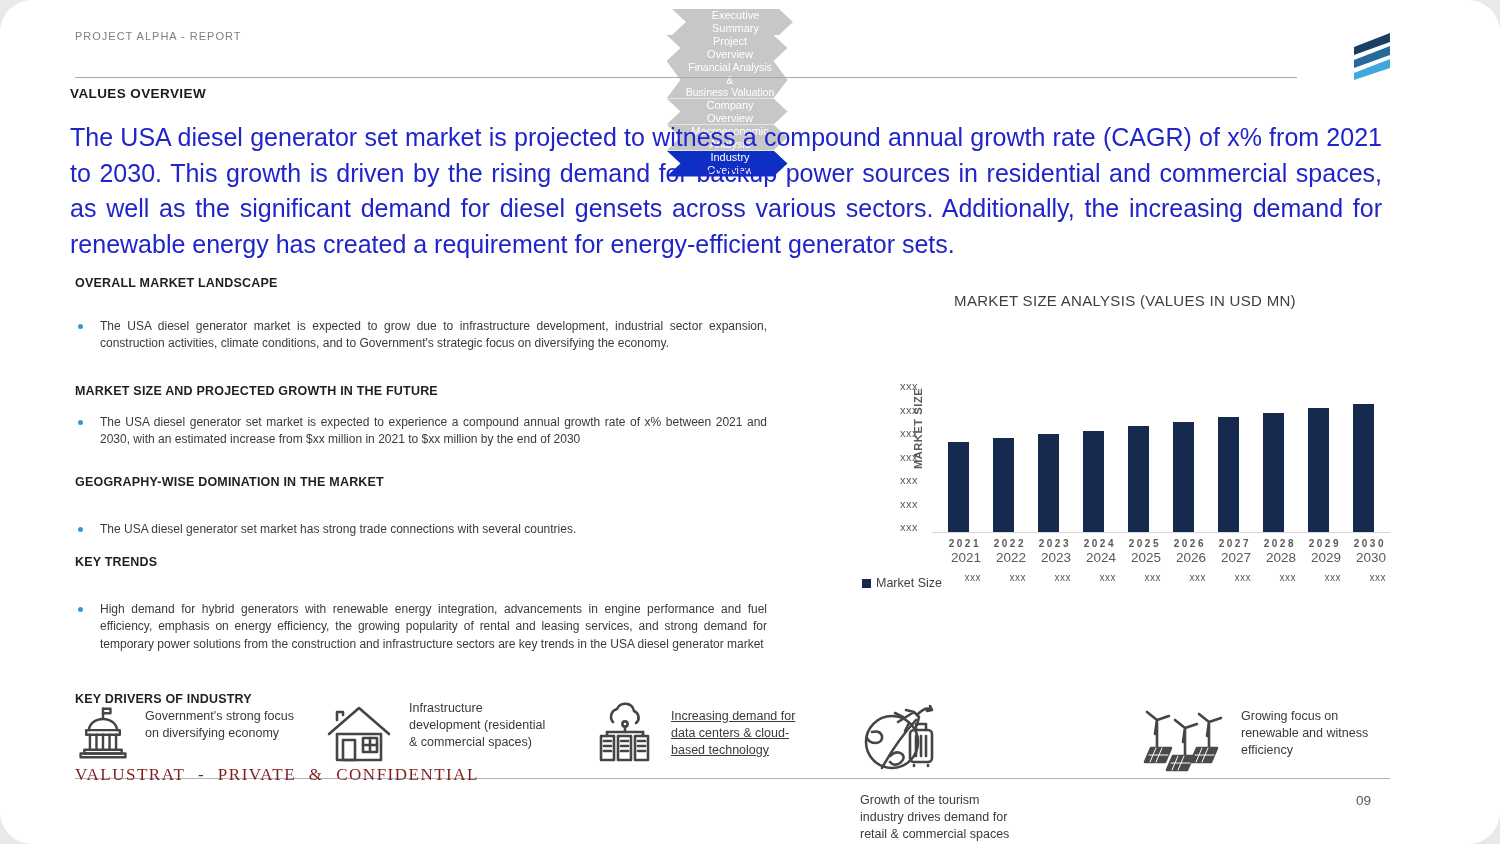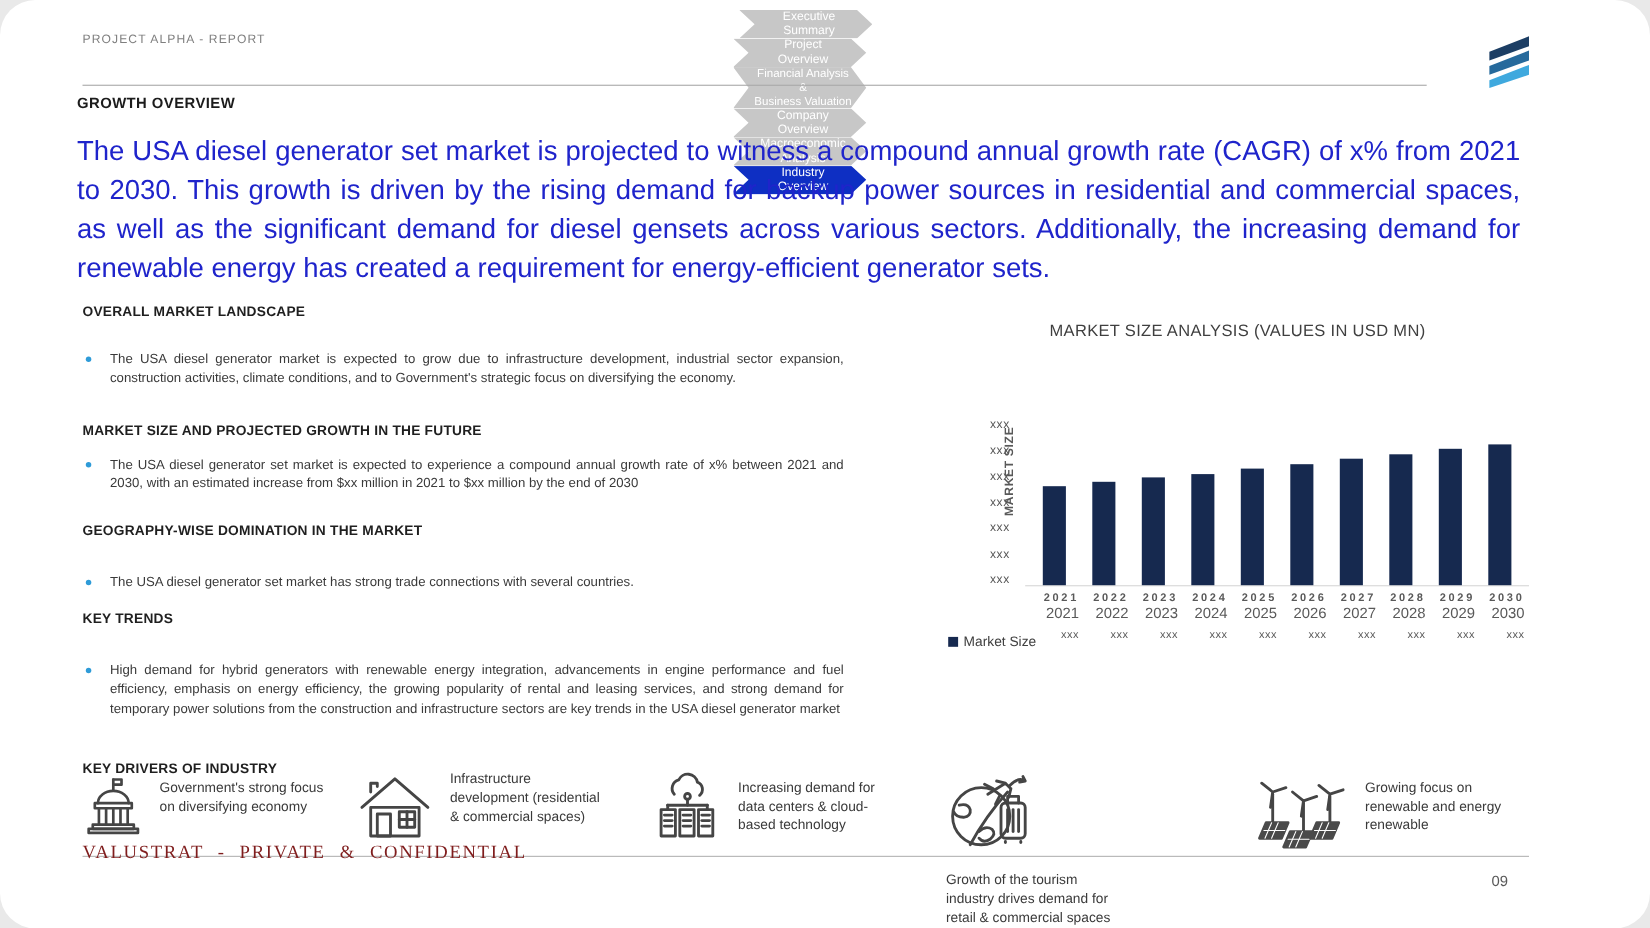--- a/index.html
+++ b/index.html
@@ -55,21 +55,21 @@
   
   .drivers-heading{
     position:absolute;left:75px;top:692px;font-size:12.5px;font-weight:700;color:#1f1f1f;letter-spacing:.2px;
   }
   .drivers{position:absolute;left:75px;top:700px;width:1330px;height:80px;}
   .driver{position:absolute;top:0;display:flex;gap:14px;align-items:flex-start;}
   .driver .txt{font-size:12.5px;line-height:17.2px;color:#3a3a3a;padding-top:8px;}
   .driver svg{flex:none;stroke:#454545;fill:none;stroke-width:2.6;stroke-linecap:round;stroke-linejoin:round;}
   .d1{left:0;width:235px;}   .d1 .txt{width:160px;}
   .d2{left:248px;width:240px;padding-top:0;} .d2 .txt{width:140px;padding-top:0;}
-  .d3{left:518px;width:245px;} .d3 .txt{width:150px;}
+  .d3{left:518px;width:245px;} .d3 .txt{width:150px;text-decoration:underline;}
   .d4{left:785px;width:260px;flex-direction:column;} .d4 .txt{width:150px;padding-top:2px;}
   .d5{left:1060px;width:270px;} .d5 .txt{width:150px;}
   
   .chart{position:absolute;left:860px;top:290px;width:530px;}
   .chart-title{font-size:15px;color:#3f3f3f;text-align:center;letter-spacing:.3px;line-height:21px;}
   .plot-region{position:relative;margin-top:70px;height:152px;display:flex;}
   .yticks{
     width:72px;box-sizing:border-box;padding-right:14px;display:flex;flex-direction:column;
     justify-content:space-between;align-items:flex-end;font-size:11px;line-height:11px;
     color:#595959;letter-spacing:.5px;
@@ -127,21 +127,21 @@
 
   <div class="logo">
     <svg width="46" height="50" viewBox="0 0 46 50">
       <polygon points="4,16 40,2 40,11 4,24" fill="#1c3e64"></polygon>
       <polygon points="4,29 40,15 40,24 4,37" fill="#266a9c"></polygon>
       <polygon points="4,42 40,28 40,37 4,49" fill="#3fa9de"></polygon>
     </svg>
   </div>
 
   <div class="header-rule"></div>
-  <div class="page-title">GROWTH OVERVIEW</div>
+  <div class="page-title">VALUES OVERVIEW</div>
 
   <div class="intro">The USA diesel generator set market is projected to witness a compound annual growth rate (CAGR) of x% from 2021 to 2030. This growth is driven by the rising demand for backup power sources in residential and commercial spaces, as well as the significant demand for diesel gensets across various sectors. Additionally, the increasing demand for renewable energy has created a requirement for energy-efficient generator sets.</div>
 
   <div class="sections">
     <div class="sec-heading" style="top:4px">OVERALL MARKET LANDSCAPE</div>
     <div class="bullet" style="top:46px">The USA diesel generator market is expected to grow due to infrastructure development, industrial sector expansion, construction activities, climate conditions, and to Government's strategic focus on diversifying the economy.</div>
     <div class="sec-heading" style="top:112px">MARKET SIZE AND PROJECTED GROWTH IN THE FUTURE</div>
     <div class="bullet" style="top:142px">The USA diesel generator set market is expected to experience a compound annual growth rate of x% between 2021 and 2030, with an estimated increase from $xx million in 2021 to $xx million by the end of 2030</div>
     <div class="sec-heading" style="top:203px">GEOGRAPHY-WISE DOMINATION IN THE MARKET</div>
     <div class="bullet" style="top:249px">The USA diesel generator set market has strong trade connections with several countries.</div>
@@ -243,21 +243,21 @@
             <line x1="60" y1="55" x2="79" y2="55"></line>
             <line x1="36" y1="63" x2="55" y2="63"></line>
           <line x1="21" y1="48" x2="15" y2="62"></line>
             <line x1="27" y1="48" x2="21" y2="62"></line>
           <line x1="67" y1="48" x2="61" y2="62"></line>
             <line x1="73" y1="48" x2="67" y2="62"></line>
           <line x1="43" y1="56" x2="37" y2="70"></line>
             <line x1="49" y1="56" x2="43" y2="70"></line>
         </g>
       </svg>
-      <div class="txt">Growing focus on renewable and energy renewable</div>
+      <div class="txt">Growing focus on renewable and witness efficiency</div>
     </div>
   </div>
 
   <div class="chart">
     <div class="chart-title">MARKET SIZE ANALYSIS (VALUES IN USD MN)</div>
     <div class="plot-region">
       <div class="yticks" id="y-ticks">
           <span>xxx</span>
           <span>xxx</span>
           <span>xxx</span>

